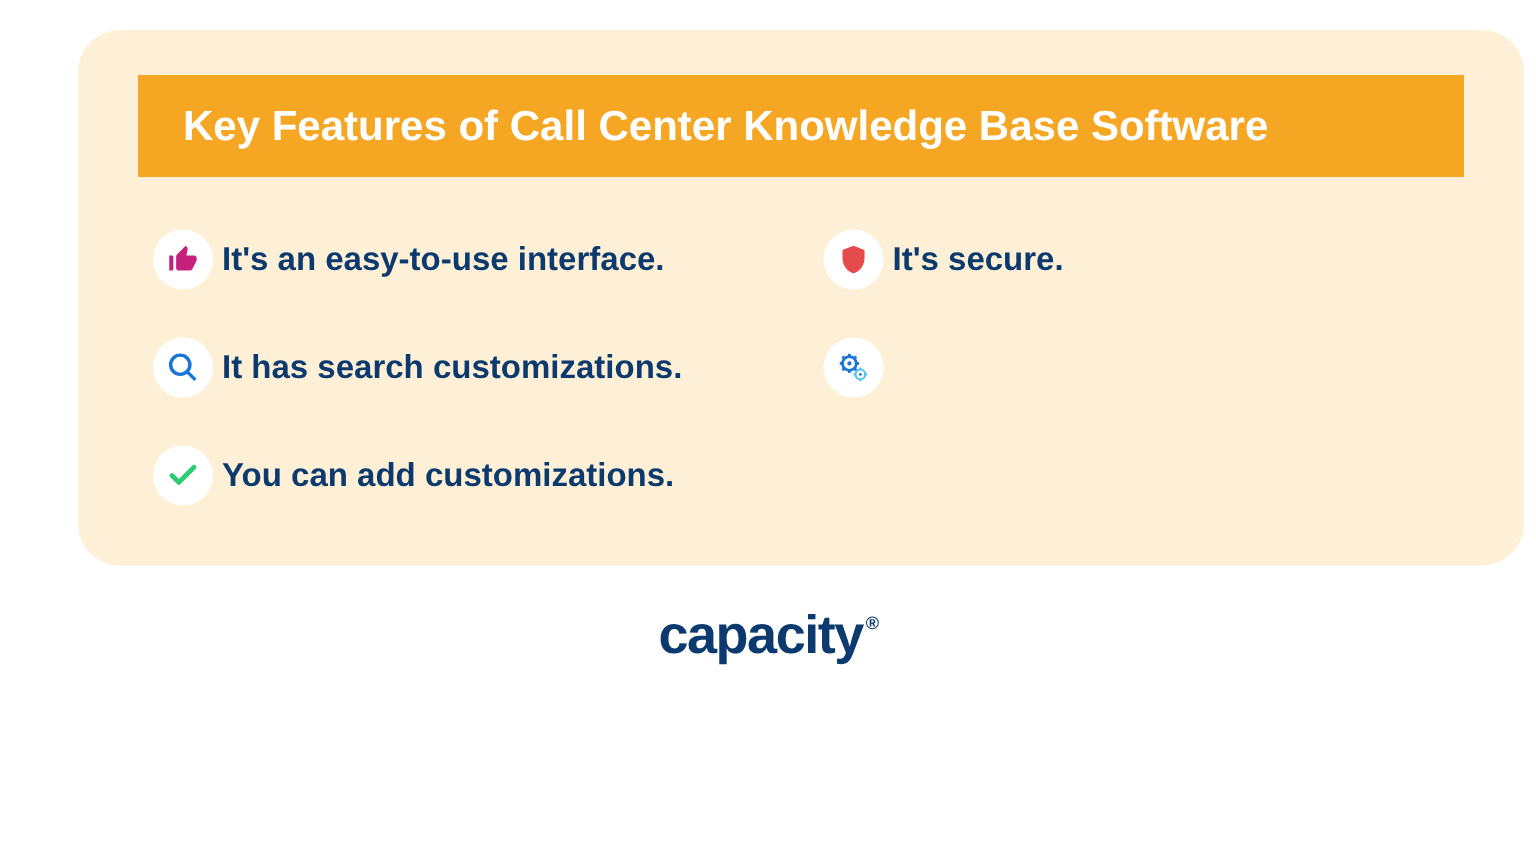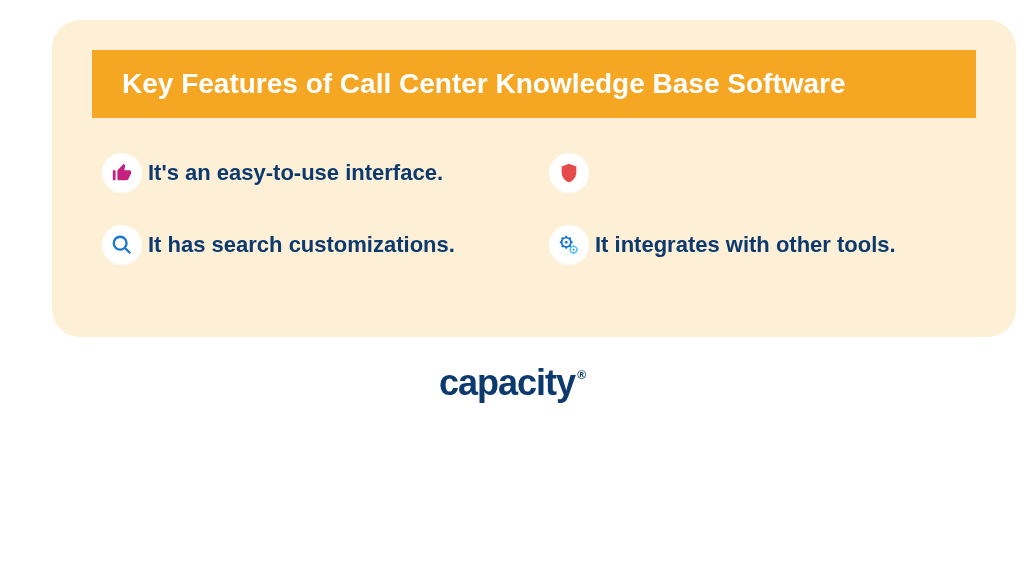--- a/index.html
+++ b/index.html
@@ -115,20 +115,21 @@
       </div>
       <span class="feature-text">It's an easy-to-use interface.</span>
     </div>
 
     <div class="feature-item">
       <div class="icon-circle">
         <svg viewBox="0 0 24 24" fill="#E54B4B">
             <path d="M12 2L4 5v6.09c0 5.05 3.41 9.76 8 10.91 4.59-1.15 8-5.86 8-10.91V5l-8-3z"></path>
           </svg>
       </div>
+      <span class="feature-text">It's secure.</span>
     </div>
 
     <div class="feature-item">
       <div class="icon-circle">
         <svg viewBox="0 0 24 24" fill="none" stroke="#1976D2" stroke-width="2.5">
             <circle cx="10" cy="10" r="7"></circle>
             <line x1="21" y1="21" x2="15" y2="15"></line>
           </svg>
       </div>
       <span class="feature-text">It has search customizations.</span>
@@ -140,23 +141,30 @@
       <div class="icon-circle">
         <svg viewBox="0 0 24 24" fill="#1976D2">
             <circle cx="9" cy="9" r="5" fill="none" stroke="#1976D2" stroke-width="2"></circle>
             <circle cx="9" cy="9" r="1.5"></circle>
             <path d="M9 2v2M9 14v2M4 4l1.4 1.4M12.6 12.6L14 14M2 9h2M14 9h2M4 14l1.4-1.4M12.6 5.4L14 4" stroke="#1976D2" stroke-width="2"></path>
             <circle cx="17" cy="17" r="3.5" fill="none" stroke="#4FC3F7" stroke-width="1.5"></circle>
             <circle cx="17" cy="17" r="1"></circle>
             <path d="M17 12v1.5M17 20.5V22M12 17h1.5M20.5 17H22" stroke="#4FC3F7" stroke-width="1.5"></path>
           </svg>
       </div>
-      <span class="feature-text">It integrates with other tools.</span>
     </div>
 
+    <div class="feature-item">
+      <div class="icon-circle">
+        <svg viewBox="0 0 24 24" fill="none" stroke="#2ECC71" stroke-width="3.5" stroke-linecap="round" stroke-linejoin="round">
+            <polyline points="4 12 9 17 20 6"></polyline>
+          </svg>
+      </div>
+      <span class="feature-text">You can add customizations.</span>
+    </div>
 
     <div></div>
 
   </div>
 </div>
 
 <div class="logo-container">
   <span class="logo-text">
     <span>capacity</span>
     <span class="logo-reg">®</span>

